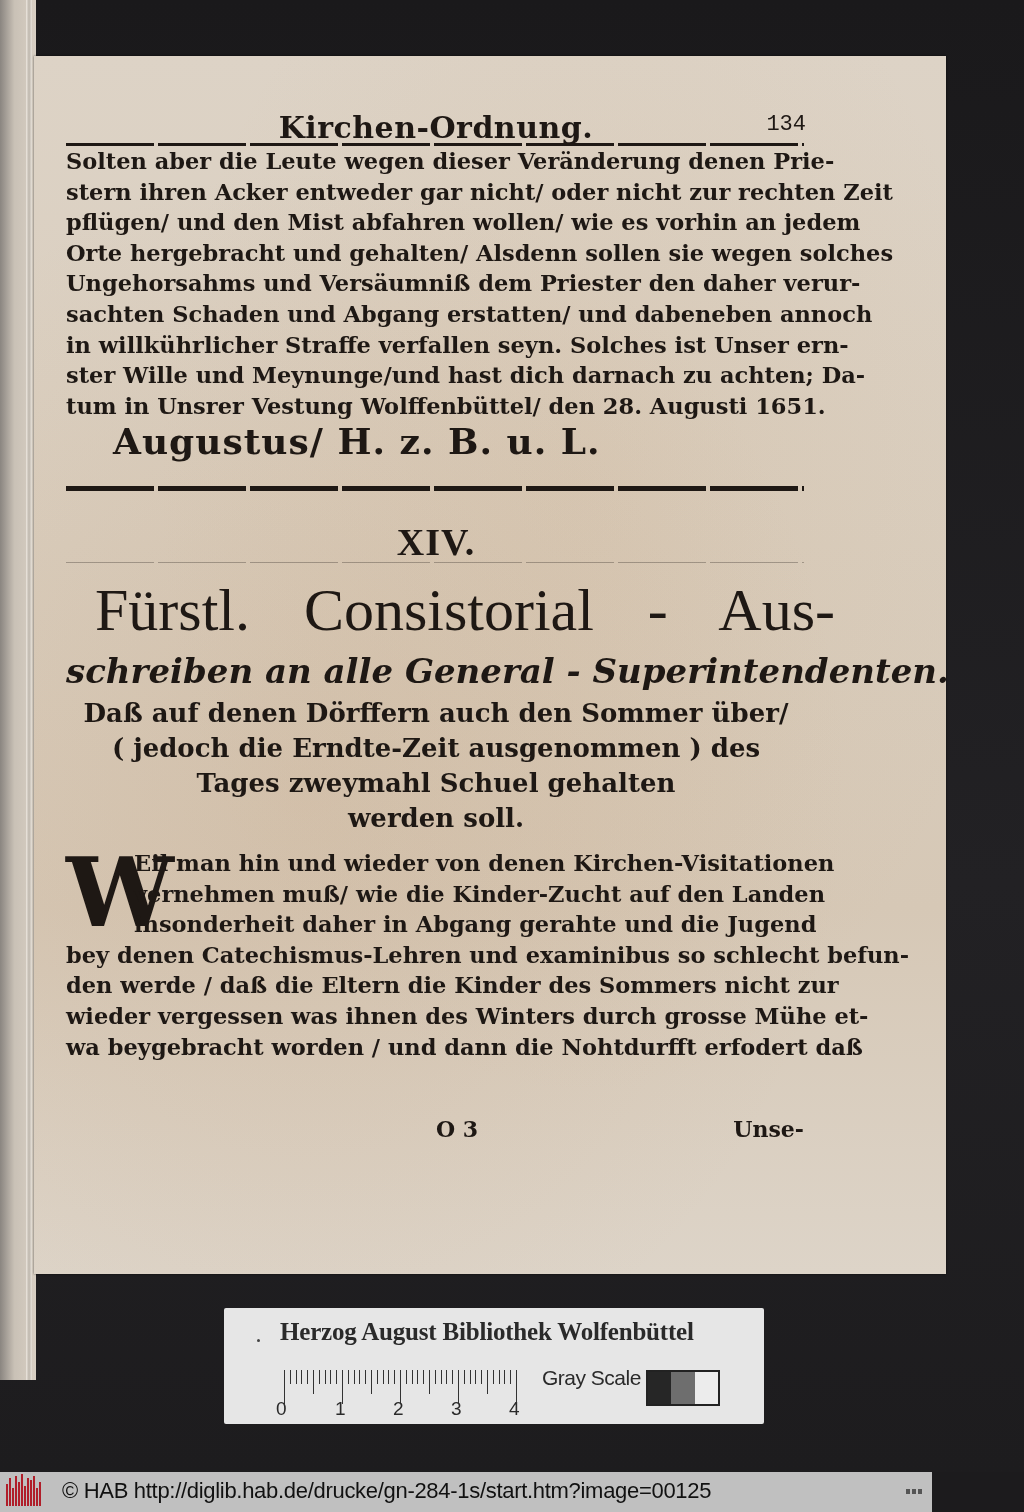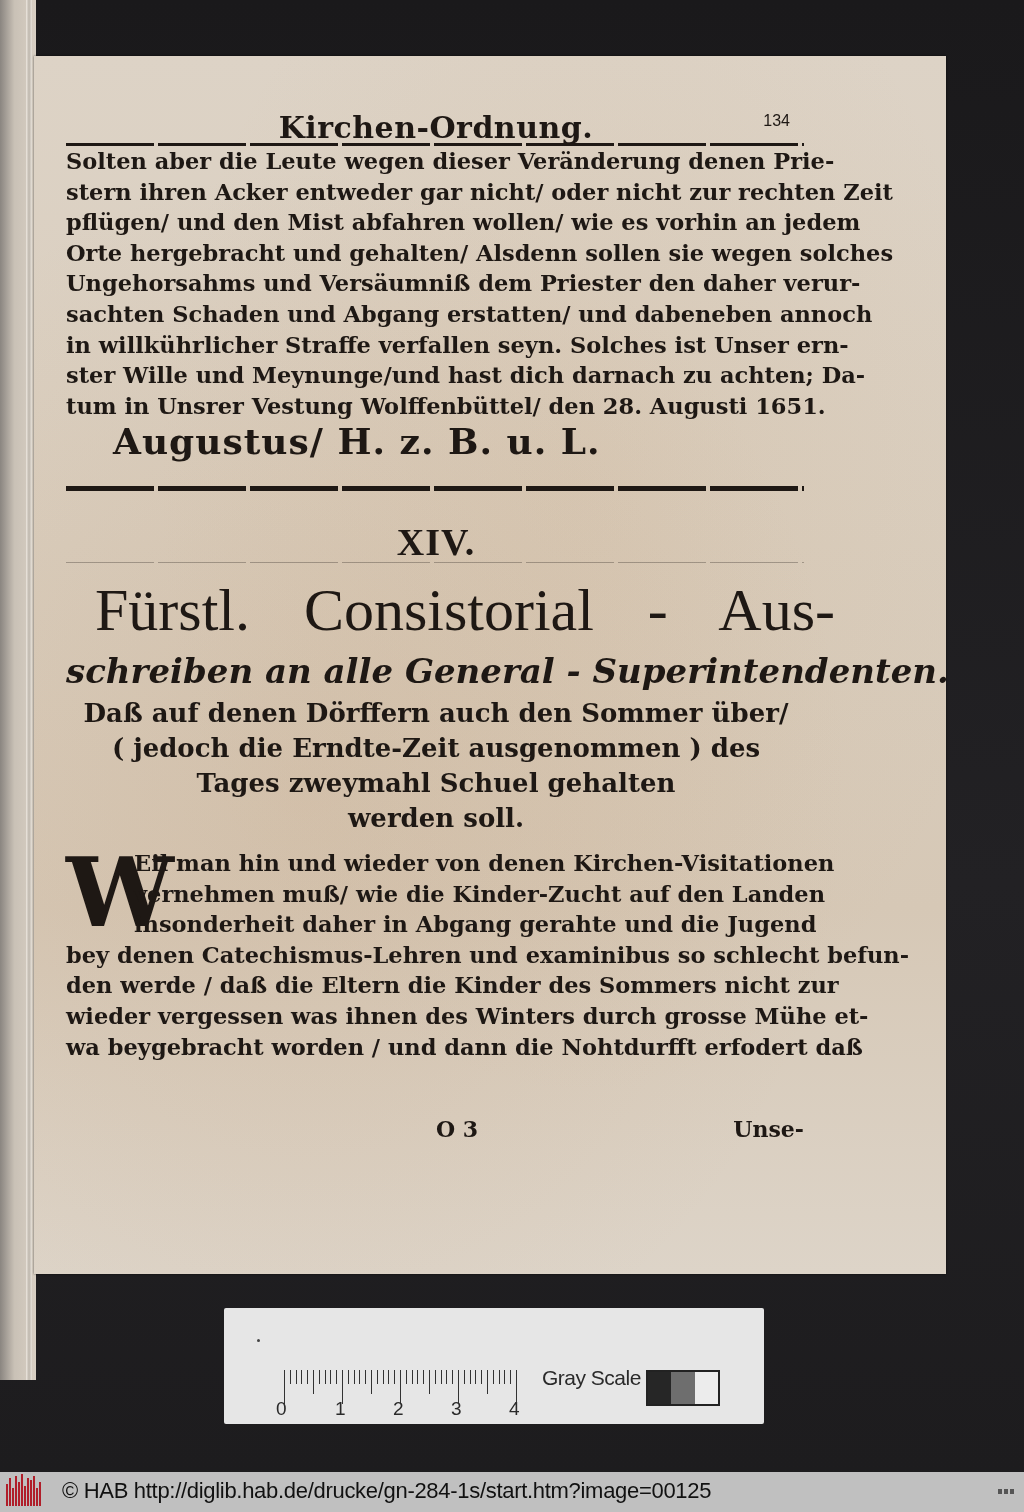--- a/index.html
+++ b/index.html
@@ -33,22 +33,22 @@
   .antiqua { font-family: "Liberation Serif", serif; margin-left: 29px; }
 
   .running-head {
     position: absolute; left: 66px; top: 110px; width: 740px; height: 32px;
   }
   .running-head .title {
     position: absolute; left: 0; width: 100%; text-align: center; top: 0;
     font-size: 30px; letter-spacing: 0.5px;
   }
   .running-head .pageno {
-    position: absolute; right: 16px; top: 2px; font-size: 16px;
-    font-family: Liberation Sans, sans-serif;
+    position: absolute; right: 0; top: 2px; font-size: 22px;
+    font-family: Liberation Mono, monospace;
   }
   .rule {
     position: absolute; left: 66px; width: 738px; height: 4px;
     background: repeating-linear-gradient(90deg, #1e1814 0 88px, transparent 88px 92px);
   }
   .rule.top { top: 143px; height: 3px; }
   .rule.mid { top: 486px; height: 5px; }
   .rule.thin { top: 562px; height: 1px; opacity: 0.3; }
 
   .body-block {
@@ -129,21 +129,21 @@
     font-size: 21px; color: #2a2a2a; letter-spacing: -0.5px;
   }
   .gs-bar {
     position: absolute; left: 422px; top: 62px; width: 74px; height: 36px;
     border: 2px solid #222; display: flex; box-sizing: border-box;
   }
   .gs-bar div { flex: 1; }
 
   
   .footer {
-    position: absolute; left: 0; top: 1472px; width: 1024px; height: 40px;
+    position: absolute; left: 0; top: 1472px; width: 932px; height: 40px;
     background: #c0c0c0;
   }
   .footer .logo {
     position: absolute; left: 4px; top: 4px; width: 40px; height: 32px;
   }
   .footer .logo i {
     position: absolute; bottom: 2px; width: 2px; background: #b01e2a;
   }
   .footer .credit {
     position: absolute; left: 62px; top: 6px; font-family: "Liberation Sans", sans-serif;
@@ -212,20 +212,21 @@
   <span class="line">wa beygebracht worden / und dann die Nohtdurfft erfodert daß</span>
 </div>
 
 <div class="custodes ink">
   <span class="sig">O 3</span>
   <span class="catch fraktur">Unse-</span>
 </div>
 
 <div class="card">
   <div class="dot"></div>
+  <div class="lib-name">Herzog August Bibliothek Wolfenbüttel</div>
   <div class="ruler" id="ruler">
       <div class="tick" style="left: 0px; height: 34px;"></div>
       <div class="tick" style="left: 5.8px; height: 14px;"></div>
       <div class="tick" style="left: 11.6px; height: 14px;"></div>
       <div class="tick" style="left: 17.4px; height: 14px;"></div>
       <div class="tick" style="left: 23.2px; height: 14px;"></div>
       <div class="tick" style="left: 29px; height: 24px;"></div>
       <div class="tick" style="left: 34.8px; height: 14px;"></div>
       <div class="tick" style="left: 40.6px; height: 14px;"></div>
       <div class="tick" style="left: 46.4px; height: 14px;"></div>

